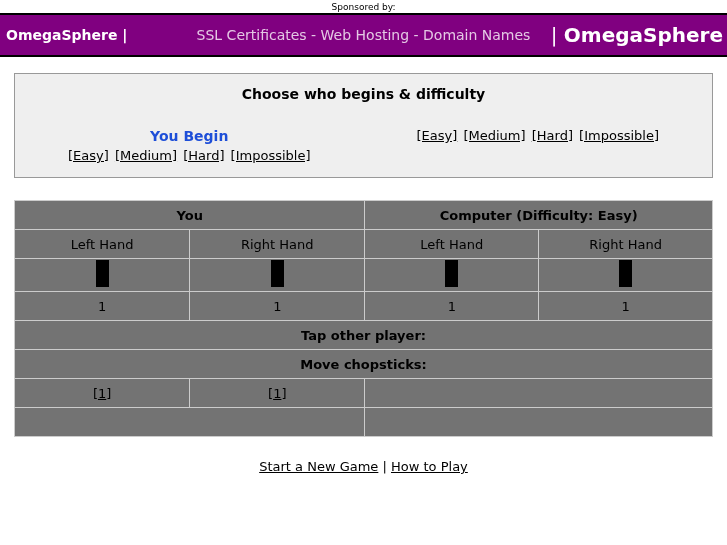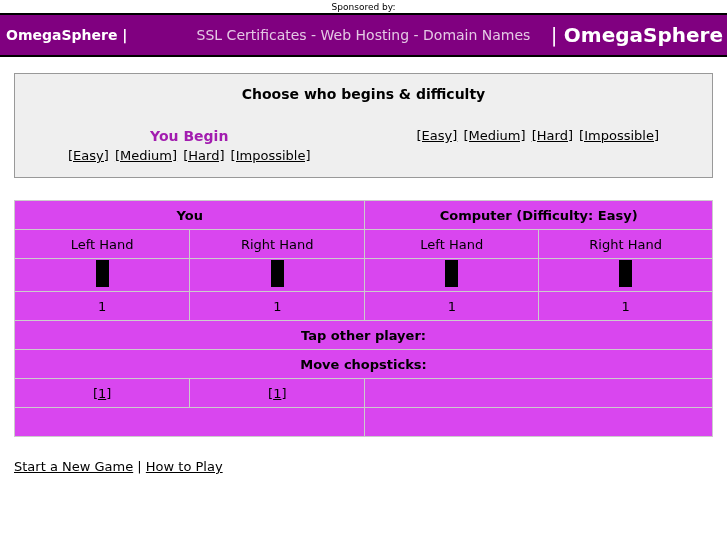--- a/index.html
+++ b/index.html
@@ -83,21 +83,21 @@
   .choose-cols {
     display: flex;
   }
   .choose-col {
     flex: 1;
     text-align: center;
   }
   .choose-col .who {
     font-weight: bold;
     font-size: 14px;
-    color: #a21caf;
+    color: #1d4ed8;
     margin-bottom: 4px;
   }
   .choose-col .levels {
     font-size: 13px;
     color: #000;
   }
   .lvl {
     text-decoration: underline;
     color: #000;
     cursor: pointer;
@@ -111,21 +111,21 @@
     border-collapse: collapse;
     table-layout: fixed;
   }
   table.game td {
     border: 1px solid #cccccc;
     text-align: center;
     font-size: 13px;
     color: #000;
     height: 29px;
     vertical-align: middle;
-    background: #d946ef;
+    background: #737373;
   }
   td.hdr-you {
     background: #000000;
     color: #ffffff;
     font-weight: bold;
     font-size: 14px;
   }
   td.hdr-comp {
     background: #ffffff;
     color: #000000;
@@ -161,20 +161,21 @@
   .movelink {
     text-decoration: none;
     color: #000;
     cursor: pointer;
   }
   .movelink u { text-decoration: underline; }
 
   
   .footer {
     margin-top: 22px;
+    text-align: center;
     font-size: 13px;
     color: #000;
   }
   .footer a {
     text-decoration: underline;
     color: #000;
     cursor: pointer;
   }
   .footer .sep { text-decoration: none; }
 </style>

